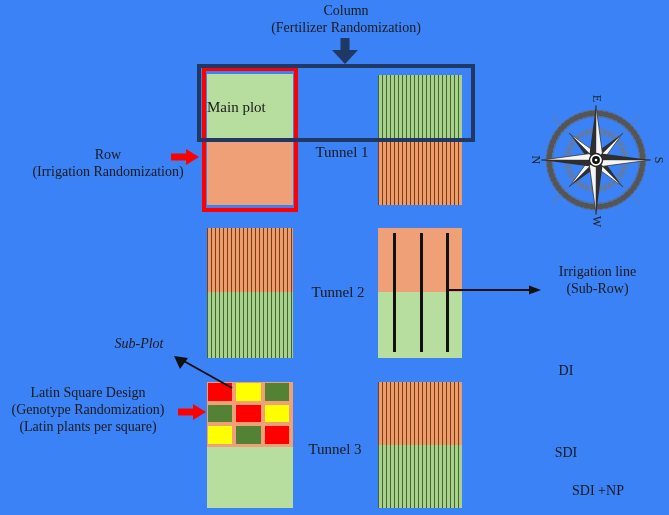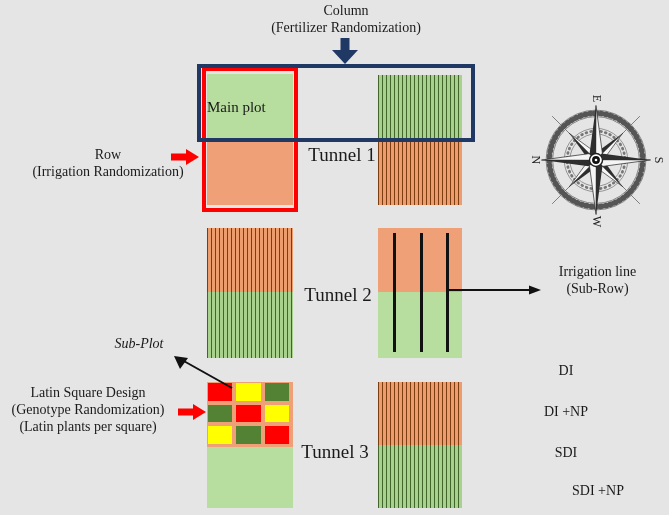--- a/index.html
+++ b/index.html
@@ -1,22 +1,22 @@
 <!DOCTYPE html>
 <html style="--navy: #1f3864; --red: #ff0000; --light-green: #b7de9e; --salmon: #f0a077; --stripe-green-bg: #a9d18e; --stripe-green-dark: #41652b; --stripe-brown-bg: #ec9c6d; --stripe-brown-dark: #7c3e10; --latin-red: #ff0000; --latin-yellow: #ffff00; --latin-green: #548235; --text: #1a1a1a;"><head>
 <meta charset="utf-8">
 <style>
   html,body{margin:0;padding:0;background:#ffffff;}
   .canvas{
-    position:relative;width:669px;height:515px;background:#e5e5e5;overflow:hidden;
+    position:relative;width:669px;height:515px;background:#3b82f6;overflow:hidden;
     font-family:"Liberation Serif","DejaVu Serif",serif;color:var(--text,#1a1a1a);
   }
   .abs{position:absolute;}
   .lbl{font-size:14px;line-height:1.22;text-align:center;white-space:nowrap;}
-  .tunnel-lbl{font-size:19px;text-align:center;width:80px;}
+  .tunnel-lbl{font-size:15px;text-align:center;width:80px;}
   
   .plot{position:absolute;}
   .solid-green{background:var(--light-green,#b7de9e);}
   .solid-salmon{background:var(--salmon,#f0a077);}
   .striped-green{background:repeating-linear-gradient(90deg,
       var(--stripe-green-dark,#41652b) 0 1px, var(--stripe-green-bg,#a9d18e) 1px 4px);}
   .striped-brown{background:repeating-linear-gradient(90deg,
       var(--stripe-brown-dark,#7c3e10) 0 1px, var(--stripe-brown-bg,#ec9c6d) 1px 4px);}
   .outline-navy{border:4px solid var(--navy,#1f3864);box-sizing:border-box;background:transparent;}
   .outline-red{border:4px solid var(--red,#ff0000);box-sizing:border-box;background:transparent;}
@@ -186,24 +186,20 @@
         <text x="75" y="141" dominant-baseline="middle" transform="rotate(180 75 141)">S</text>
         <text x="9" y="75" dominant-baseline="middle" transform="rotate(180 9 75)">W</text>
       </g>
     </g>
   </svg>
 
   <div class="legend-row" style="top:363px;height:30px;">
     <div class="legend-label">DI</div>
     <div class="legend-swatch solid-green"></div>
   </div>
-  <div class="legend-row" style="top:404px;height:31px;">
-    <div class="legend-label">DI +NP</div>
-    <div class="legend-swatch solid-salmon"></div>
-  </div>
   <div class="legend-row" style="top:445px;height:29px;">
     <div class="legend-label">SDI</div>
     <div class="legend-swatch striped-green"></div>
   </div>
   <div class="legend-row" style="top:483px;height:30px;align-items:center;">
     <div class="legend-label">SDI +NP</div>
     <div class="legend-swatch striped-brown"></div>
   </div>
 
 </div>

